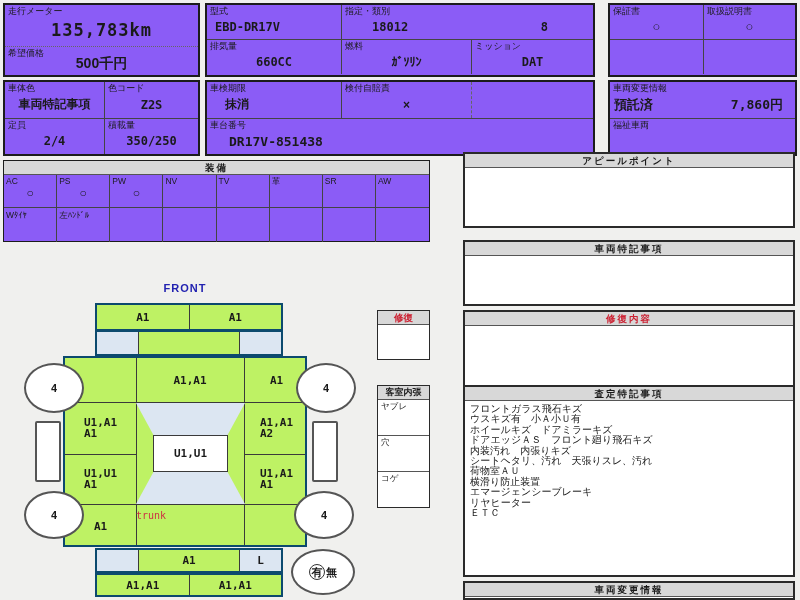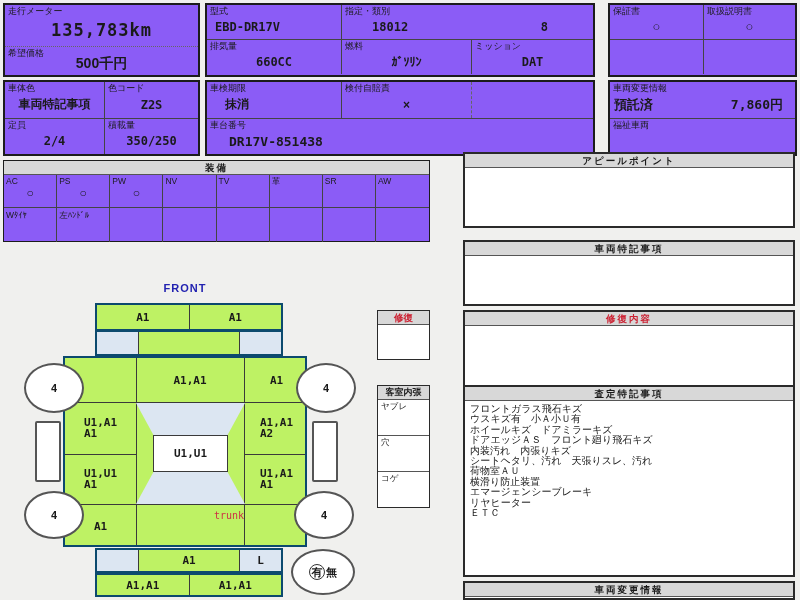--- a/index.html
+++ b/index.html
@@ -320,21 +320,21 @@
         <div>U1,A1</div>
         <div>A1</div>
       </div>
     </div>
 
     <div class="dabs" style="left:71px;top:45px;width:109px;height:32px;background:#dce6f2;clip-path:polygon(0 0,100% 0,84% 100%,16% 100%)"></div>
     <div class="dabs dflex dtx" style="left:88px;top:77px;width:75px;height:37px;border:1px solid #3a3a3a;background:#fff">U1,U1</div>
     <div class="dabs" style="left:71px;top:114px;width:109px;height:32px;background:#dce6f2;clip-path:polygon(16% 0,84% 0,100% 100%,0 100%)"></div>
 
     <div class="dabs dflex dtx" style="left:0;top:146px;width:71px;height:45px">A1</div>
-    <div class="dabs" style="left:71px;top:146px;width:108px;height:60px;text-align:right;padding-top:6px;font-size:10px;color:#cc3344;font-family:'DejaVu Sans Mono','Liberation Mono',monospace">trunk</div>
+    <div class="dabs" style="left:71px;top:146px;width:108px;height:60px;text-align:left;padding-top:6px;font-size:10px;color:#cc3344;font-family:'DejaVu Sans Mono','Liberation Mono',monospace">trunk</div>
   </div>
 
   <div class="dcell" style="left:95px;top:548px;width:188px;height:25px;display:flex">
     <div class="blue" style="width:41px;border-right:1px solid #3a3a3a"></div>
     <div class="dflex dtx" style="flex:1;border-right:1px solid #3a3a3a">A1</div>
     <div class="blue dflex dtx" style="width:41px">L</div>
   </div>
 
   <div class="dcell" style="left:95px;top:573px;width:188px;height:24px;display:flex">
     <div class="dflex dtx" style="flex:1;border-right:1px solid #3a3a3a">A1,A1</div>

